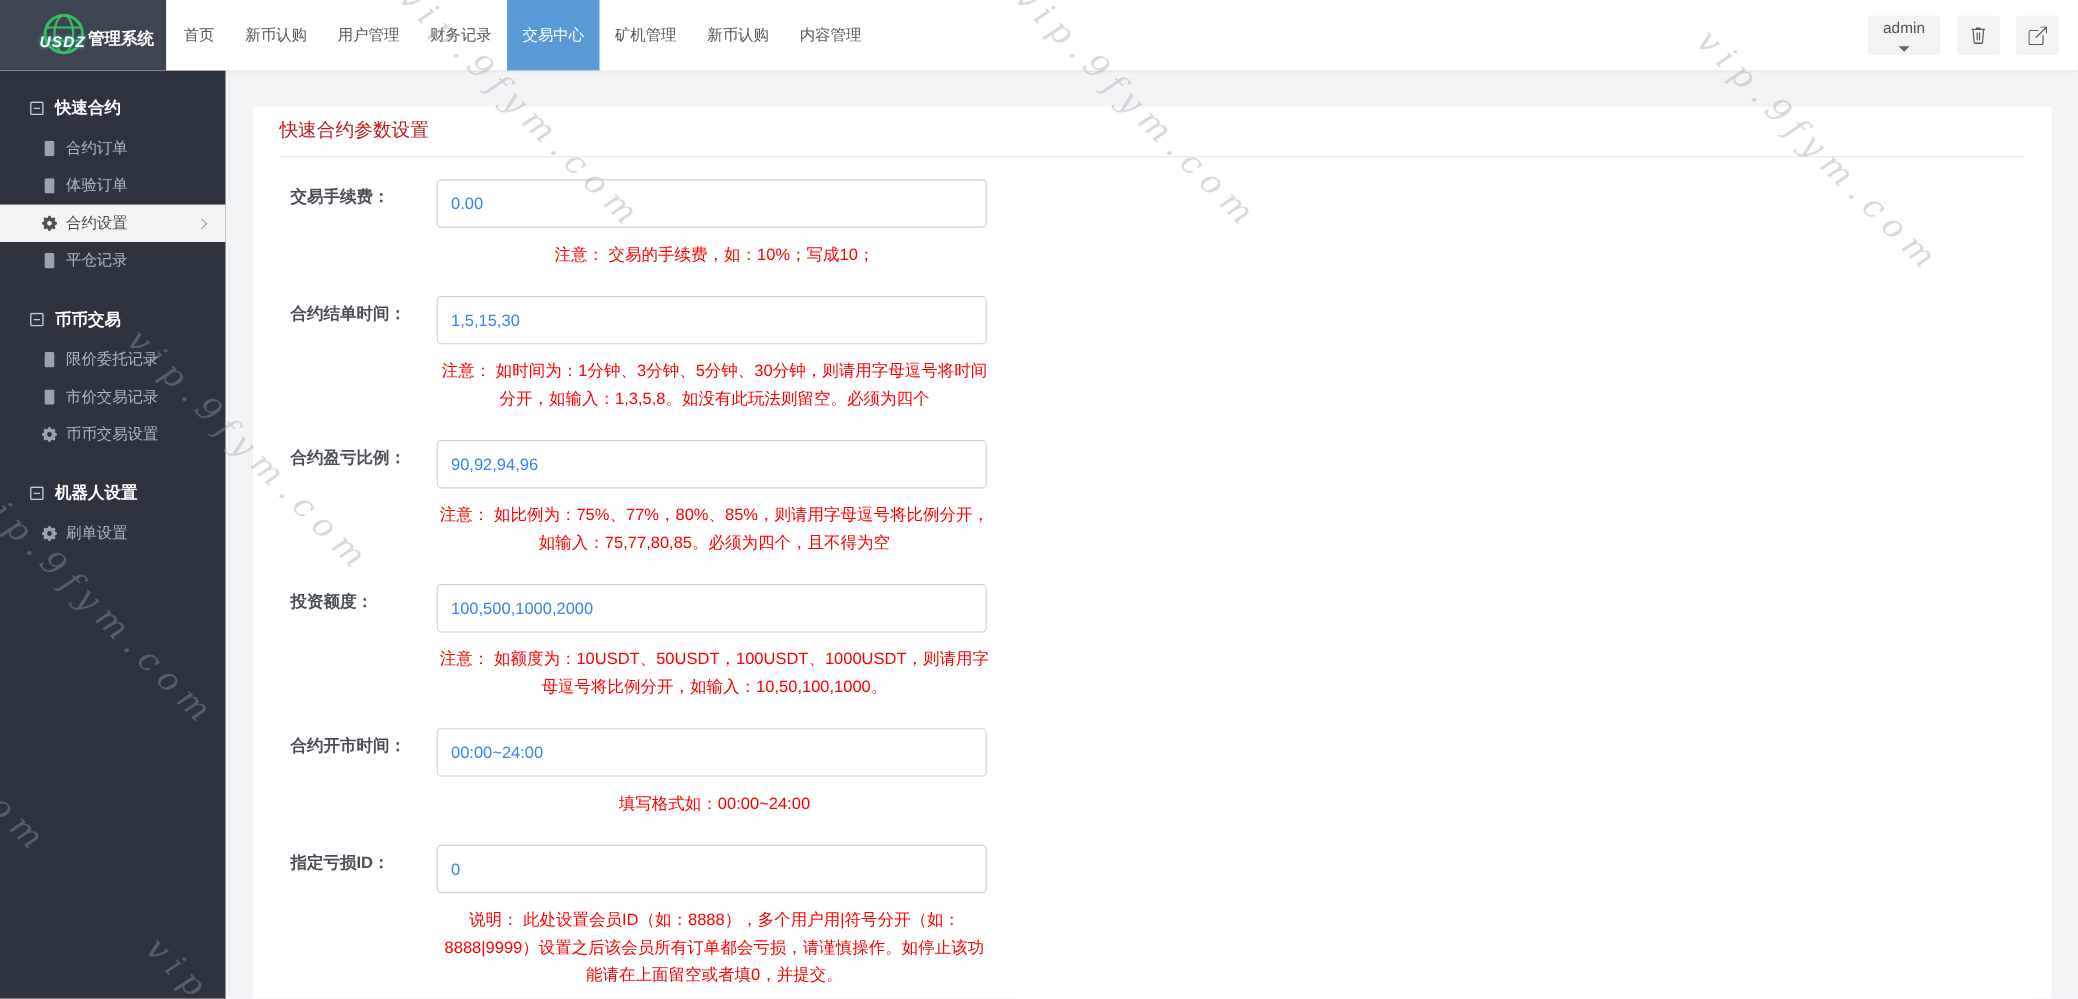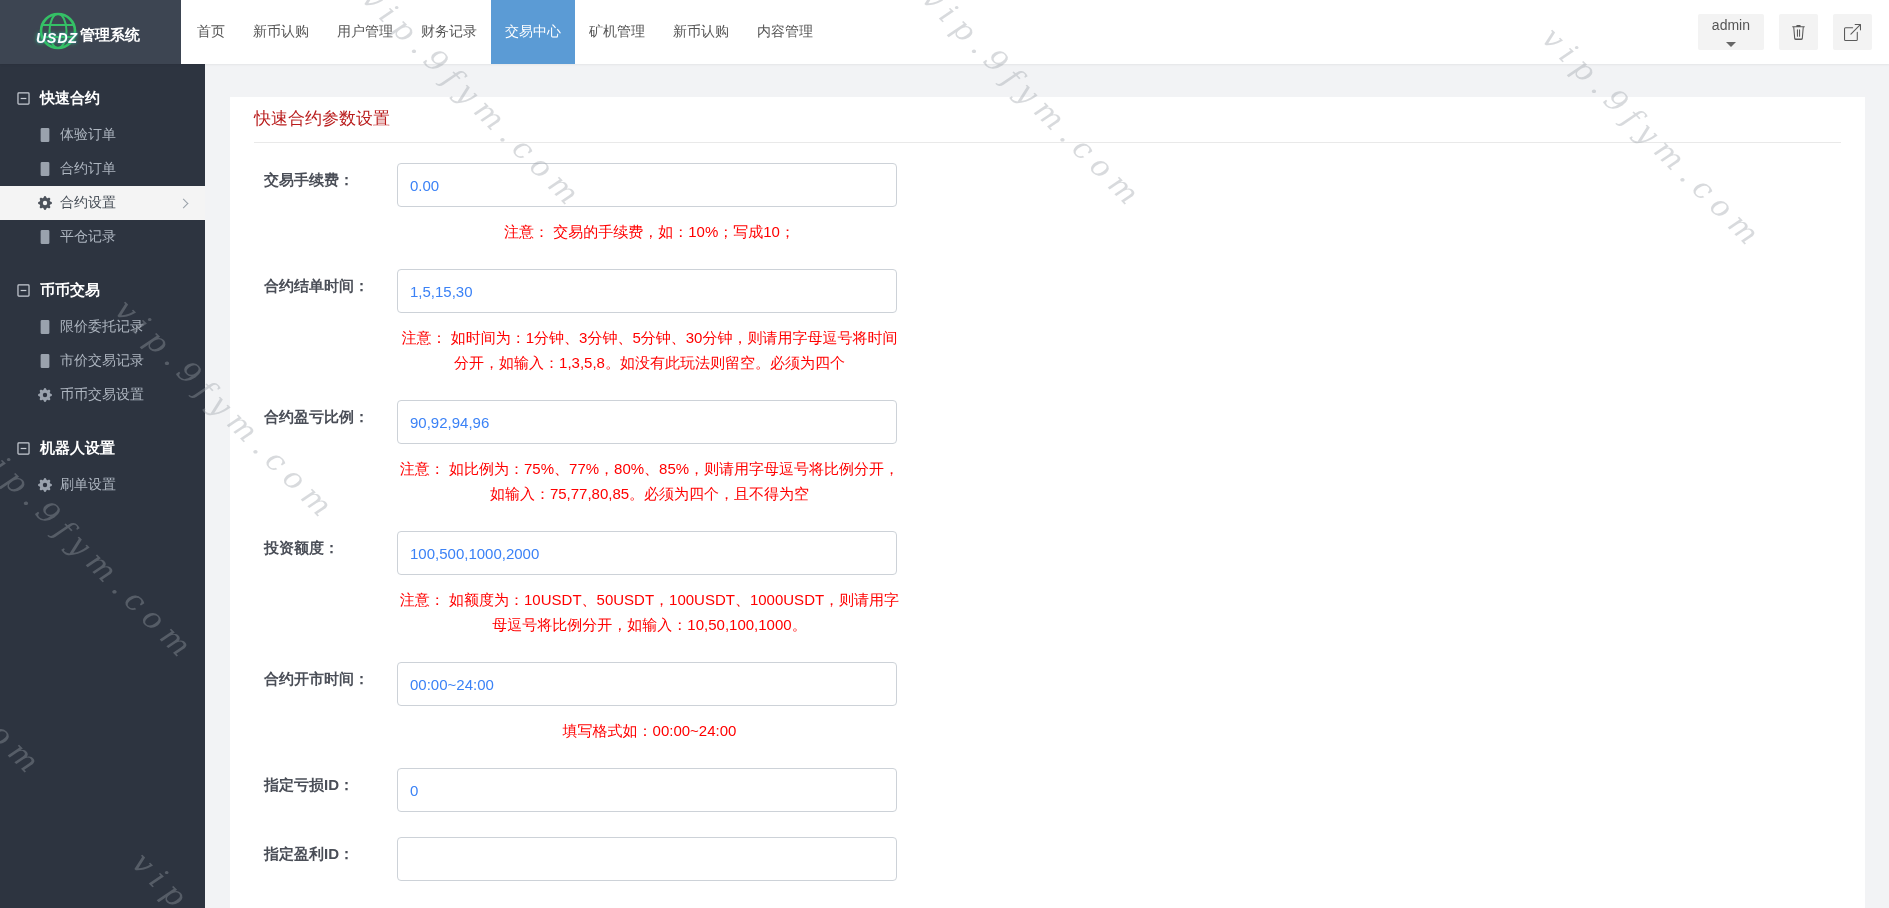--- a/index.html
+++ b/index.html
@@ -2,41 +2,41 @@
 <html><head>
 <meta charset="utf-8">
 <style>
   * { margin:0; padding:0; box-sizing:border-box; }
   html,body { width:1889px; height:908px; overflow:hidden; background:#f2f3f5;
     font-family:"Liberation Sans", sans-serif; position:relative; }
 
   
   .header { position:absolute; left:0; top:0; width:1889px; height:64px; background:#fff;
     display:flex; align-items:stretch; z-index:20; box-shadow:0 1px 2px rgba(0,0,0,.06); }
-  .logo { width:181px; background:#3d4552; position:relative; flex:0 0 auto; }
+  .logo { width:151px; background:#3d4552; position:relative; flex:0 0 auto; }
   .globe { position:absolute; left:38px; top:11px; width:40px; height:40px; }
   .brand { position:absolute; left:36px; top:30px; font-style:italic; font-weight:bold;
     font-size:14px; color:#fefefe; letter-spacing:1px; text-shadow:0 0 4px #35c066, 0 0 2px #2f6fd0; }
   .sys { position:absolute; left:80px; top:26px; font-size:15px; font-weight:bold; color:#fff; }
   .topnav { display:flex; align-items:stretch; margin-left:2px; }
   .nav-item { display:flex; align-items:center; padding:0 14px; font-size:14px; color:#555;
     text-decoration:none; cursor:pointer; }
   .nav-item.active { background:#5b9bd5; color:#fff; }
   .hdr-right { margin-left:auto; margin-right:17px; display:flex; align-items:center; gap:15px; }
   .hbtn { height:36px; background:#f3f3f3; border-radius:2px; color:#555; display:flex;
     align-items:center; justify-content:center; cursor:pointer; font-size:14px; }
   .hbtn.admin { padding:0 14px; gap:9px;flex-direction:column; }
   .hbtn.iconbtn { width:39px; }
   .caret { width:0; height:0; border-left:5px solid transparent; border-right:5px solid transparent;
     border-top:5px solid #666; }
 
   
   .sidebar { position:absolute; left:0; top:64px; bottom:0; width:205px; background:#2d3440;
     z-index:10; padding-top:14px; }
-  .side-title { display:flex; align-items:center; height:40px; padding-left:17px; gap:10px;
+  .side-title { display:flex; align-items:center; height:40px; padding-left:27px; gap:10px;
     color:#fff; font-size:15px; font-weight:bold; cursor:pointer; }
   .minus-ic { display:inline-flex; color:#c7ccd3; }
   .side-item { display:flex; align-items:center; height:34px; padding-left:38px;
     color:#aeb6c0; font-size:14px; cursor:pointer; }
   .side-item .ic { display:none; margin-right:8px; color:#9aa2ad; }
   .side-item.has-doc .ic.doc { display:inline-flex; }
   .side-item.has-gear .ic.gear { display:inline-flex; }
   .side-item.active { background:#f4f4f4; color:#454c55; }
   .side-item.active .ic { color:#4c525b; }
   .side-section { margin-bottom:16px; }
@@ -141,31 +141,31 @@
       <span>快速合约</span>
     </div>
     <div class="side-items">
         <div class="side-item has-doc">
     <span class="ic doc">
       <svg viewBox="0 0 16 16" width="14" height="14" fill="currentColor">
         <path d="M3 1.5A1.5 1.5 0 0 1 4.5 0h7A1.5 1.5 0 0 1 13 1.5v13a1.5 1.5 0 0 1-1.5 1.5h-7A1.5 1.5 0 0 1 3 14.5v-13zM5 4h6v1.2H5V4zm0 3h6v1.2H5V7zm0 3h6v1.2H5V10z"></path>
       </svg>
     </span>
 
+    <span class="lbl">合约订单</span>
+
+  </div>
+        <div class="side-item has-doc">
+    <span class="ic doc">
+      <svg viewBox="0 0 16 16" width="14" height="14" fill="currentColor">
+        <path d="M3 1.5A1.5 1.5 0 0 1 4.5 0h7A1.5 1.5 0 0 1 13 1.5v13a1.5 1.5 0 0 1-1.5 1.5h-7A1.5 1.5 0 0 1 3 14.5v-13zM5 4h6v1.2H5V4zm0 3h6v1.2H5V7zm0 3h6v1.2H5V10z"></path>
+      </svg>
+    </span>
+
     <span class="lbl">体验订单</span>
-
-  </div>
-        <div class="side-item has-doc">
-    <span class="ic doc">
-      <svg viewBox="0 0 16 16" width="14" height="14" fill="currentColor">
-        <path d="M3 1.5A1.5 1.5 0 0 1 4.5 0h7A1.5 1.5 0 0 1 13 1.5v13a1.5 1.5 0 0 1-1.5 1.5h-7A1.5 1.5 0 0 1 3 14.5v-13zM5 4h6v1.2H5V4zm0 3h6v1.2H5V7zm0 3h6v1.2H5V10z"></path>
-      </svg>
-    </span>
-
-    <span class="lbl">合约订单</span>
 
   </div>
         <div class="side-item has-gear active">
 
     <span class="ic gear">
       <svg viewBox="0 0 16 16" width="14" height="14" fill="currentColor">
         <path d="M9.405 1.05c-.413-1.4-2.397-1.4-2.81 0l-.1.34a1.464 1.464 0 0 1-2.105.872l-.31-.17c-1.283-.698-2.686.705-1.987 1.987l.169.311c.446.82.023 1.841-.872 2.105l-.34.1c-1.4.413-1.4 2.397 0 2.81l.34.1c.895.264 1.318 1.285.872 2.105l-.17.31c-.698 1.283.705 2.686 1.987 1.987l.311-.169a1.464 1.464 0 0 1 2.105.872l.1.34c.413 1.4 2.397 1.4 2.81 0l.1-.34a1.464 1.464 0 0 1 2.105-.872l.31.17c1.283.698 2.686-.705 1.987-1.987l-.169-.311a1.464 1.464 0 0 1 .872-2.105l.34-.1c1.4-.413 1.4-2.397 0-2.81l-.34-.1a1.464 1.464 0 0 1-.872-2.105l.17-.31c.698-1.283-.705-2.686-1.987-1.987l-.311.169a1.464 1.464 0 0 1-2.105-.872l-.1-.34zM8 10.5a2.5 2.5 0 1 1 0-5 2.5 2.5 0 0 1 0 5z" fill-rule="evenodd"></path>
       </svg>
     </span>
     <span class="lbl">合约设置</span>
@@ -288,20 +288,21 @@
     <label class="flabel">合约开市时间：</label>
     <div class="fcol">
       <input class="finput" type="text" value="00:00~24:00" style="">
       <div class="fnote">填写格式如：00:00~24:00</div>
     </div>
   </div>
         <div class="form-group">
     <label class="flabel">指定亏损ID：</label>
     <div class="fcol">
       <input class="finput" type="text" value="0" style="">
+      <div class="fnote">说明： 此处设置会员ID（如：8888），多个用户用|符号分开（如：8888|9999）设置之后该会员所有订单都会亏损，请谨慎操作。如停止该功能请在上面留空或者填0，并提交。</div>
     </div>
   </div>
         <div class="form-group">
     <label class="flabel">指定盈利ID：</label>
     <div class="fcol">
       <input class="finput" type="text" value="" style="">
       
     </div>
   </div>
       </form>

